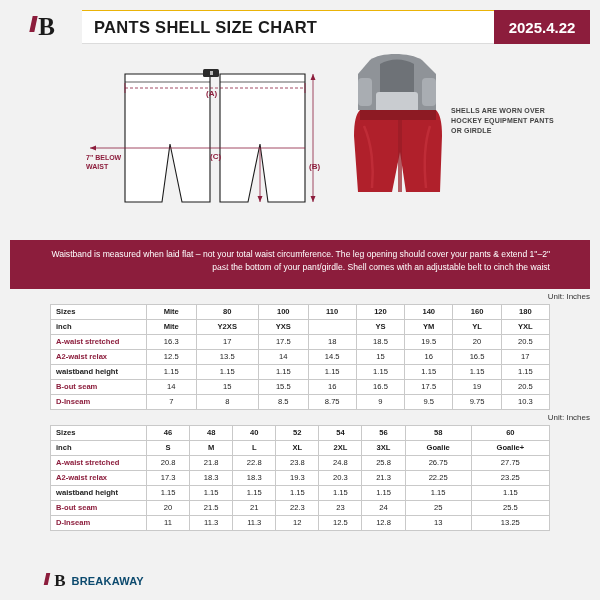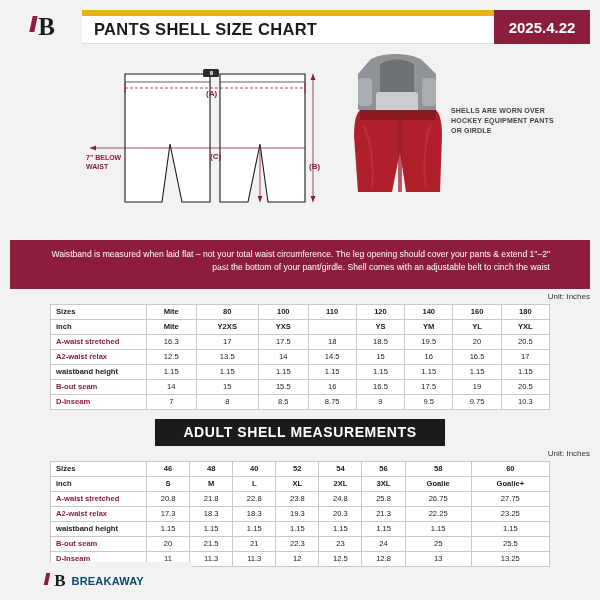--- a/index.html
+++ b/index.html
@@ -41,21 +41,21 @@
     position:absolute; left:-7px; top:3px;
     width:5px; height:16px;
     background:#8c1d3c;
     transform:skewX(-12deg);
   }
   .title-box {
     flex:1;
     background:#ffffff;
     display:flex; align-items:center;
     padding-left:12px;
-    border-top:6px solid #eab308;
+    border-top:1px solid #eab308;
     border-bottom:1px solid #dcdcdc;
   }
   .title-box .title {
     font-size:16.5px;
     font-weight:bold;
     color:#1b1b1b;
     letter-spacing:.3px;
   }
   .date-box {
     width:96px;
@@ -349,21 +349,20 @@
           <td>8.5</td>
           <td>8.75</td>
           <td>9</td>
           <td>9.5</td>
           <td>9.75</td>
           <td>10.3</td>
         </tr>
       </tbody>
   </table>
 
-  <div class="section-title">ADULT SHELL MEASUREMENTS</div>
   <div class="unit">Unit: Inches</div>
   <table>
     <tbody id="adult-body">
         <tr class="head">
           <td class="rowhead">Sizes</td>
           <td>46</td>
           <td>48</td>
           <td>40</td>
           <td>52</td>
           <td>54</td>

